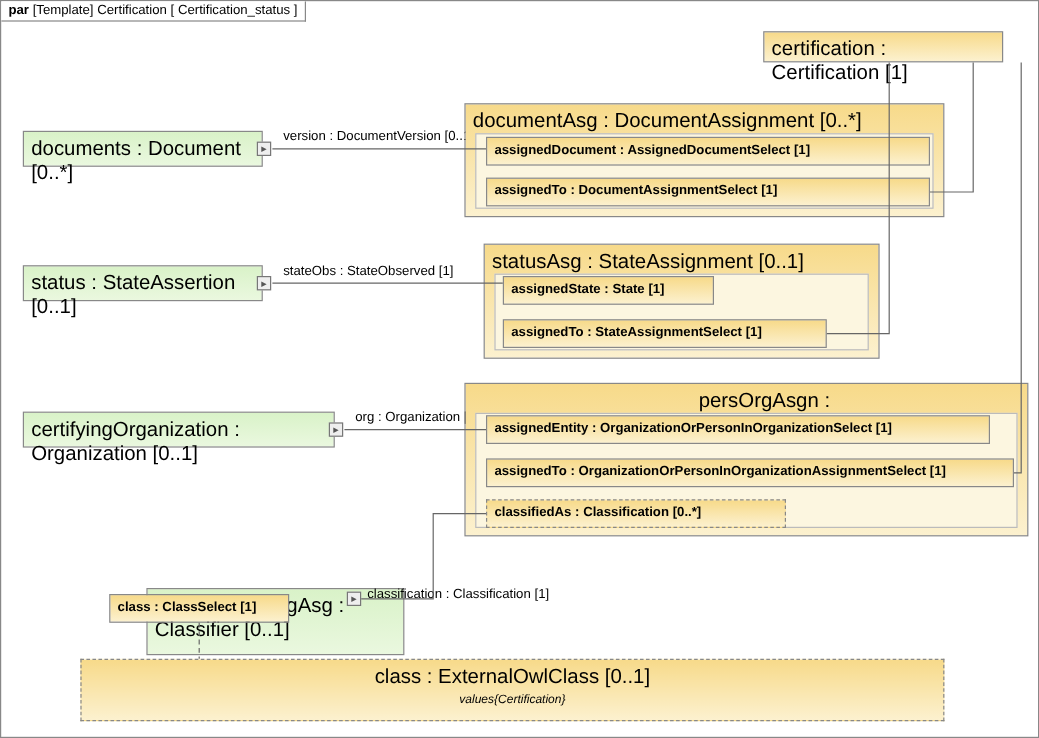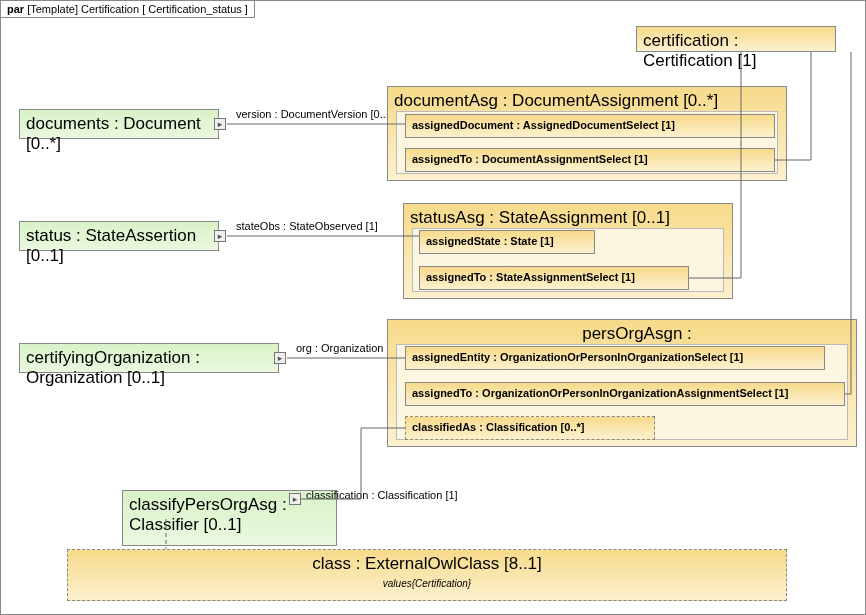--- a/index.html
+++ b/index.html
@@ -159,25 +159,26 @@
     <div class="hdr" style="text-align:center;padding-left:36px;">persOrgAsgn : OrganizationOrPersonInOrganizationAssignment [0..1]</div>
     <div class="soft-inner" style="left:8px; top:24px; right:8px; bottom:6px;"></div>
   </div>
   <div class="inner" style="left:404px; top:345px; width:420px; height:24px;">assignedEntity : OrganizationOrPersonInOrganizationSelect [1]</div>
   <div class="inner" style="left:404px; top:381px; width:440px; height:24px;">assignedTo : OrganizationOrPersonInOrganizationAssignmentSelect [1]</div>
   <div class="inner dashed" style="left:404px; top:415px; width:250px; height:24px;">classifiedAs : Classification [0..*]</div>
 
   <div class="box green" style="left:78px; top:489px; width:215px; height:56px;margin-left:43px;">
     <div class="hdr">classifyPersOrgAsg : Classifier [0..1]</div>
   </div>
+  <div class="inner" style="left:90px; top:494px; width:150px; height:24px;">class : ClassSelect [1]</div>
   <div class="port" style="left:288px; top:492px;">▸</div>
   <div class="edge-label" style="left:305px; top:488px;">classification : Classification [1]</div>
 
   <div class="box yellow dashed" style="left:66px; top:548px; width:720px; height:52px;">
-    <div class="hdr" style="text-align:center;">class : ExternalOwlClass [8..1]</div>
+    <div class="hdr" style="text-align:center;">class : ExternalOwlClass [0..1]</div>
     <div class="small-italic">values{Certification}</div>
   </div>
 
   <svg>
     <g stroke="#666" stroke-width="1" fill="none">
 
       <line x1="226" y1="123" x2="404" y2="123"></line>
 
       <line x1="226" y1="235" x2="418" y2="235"></line>
 

